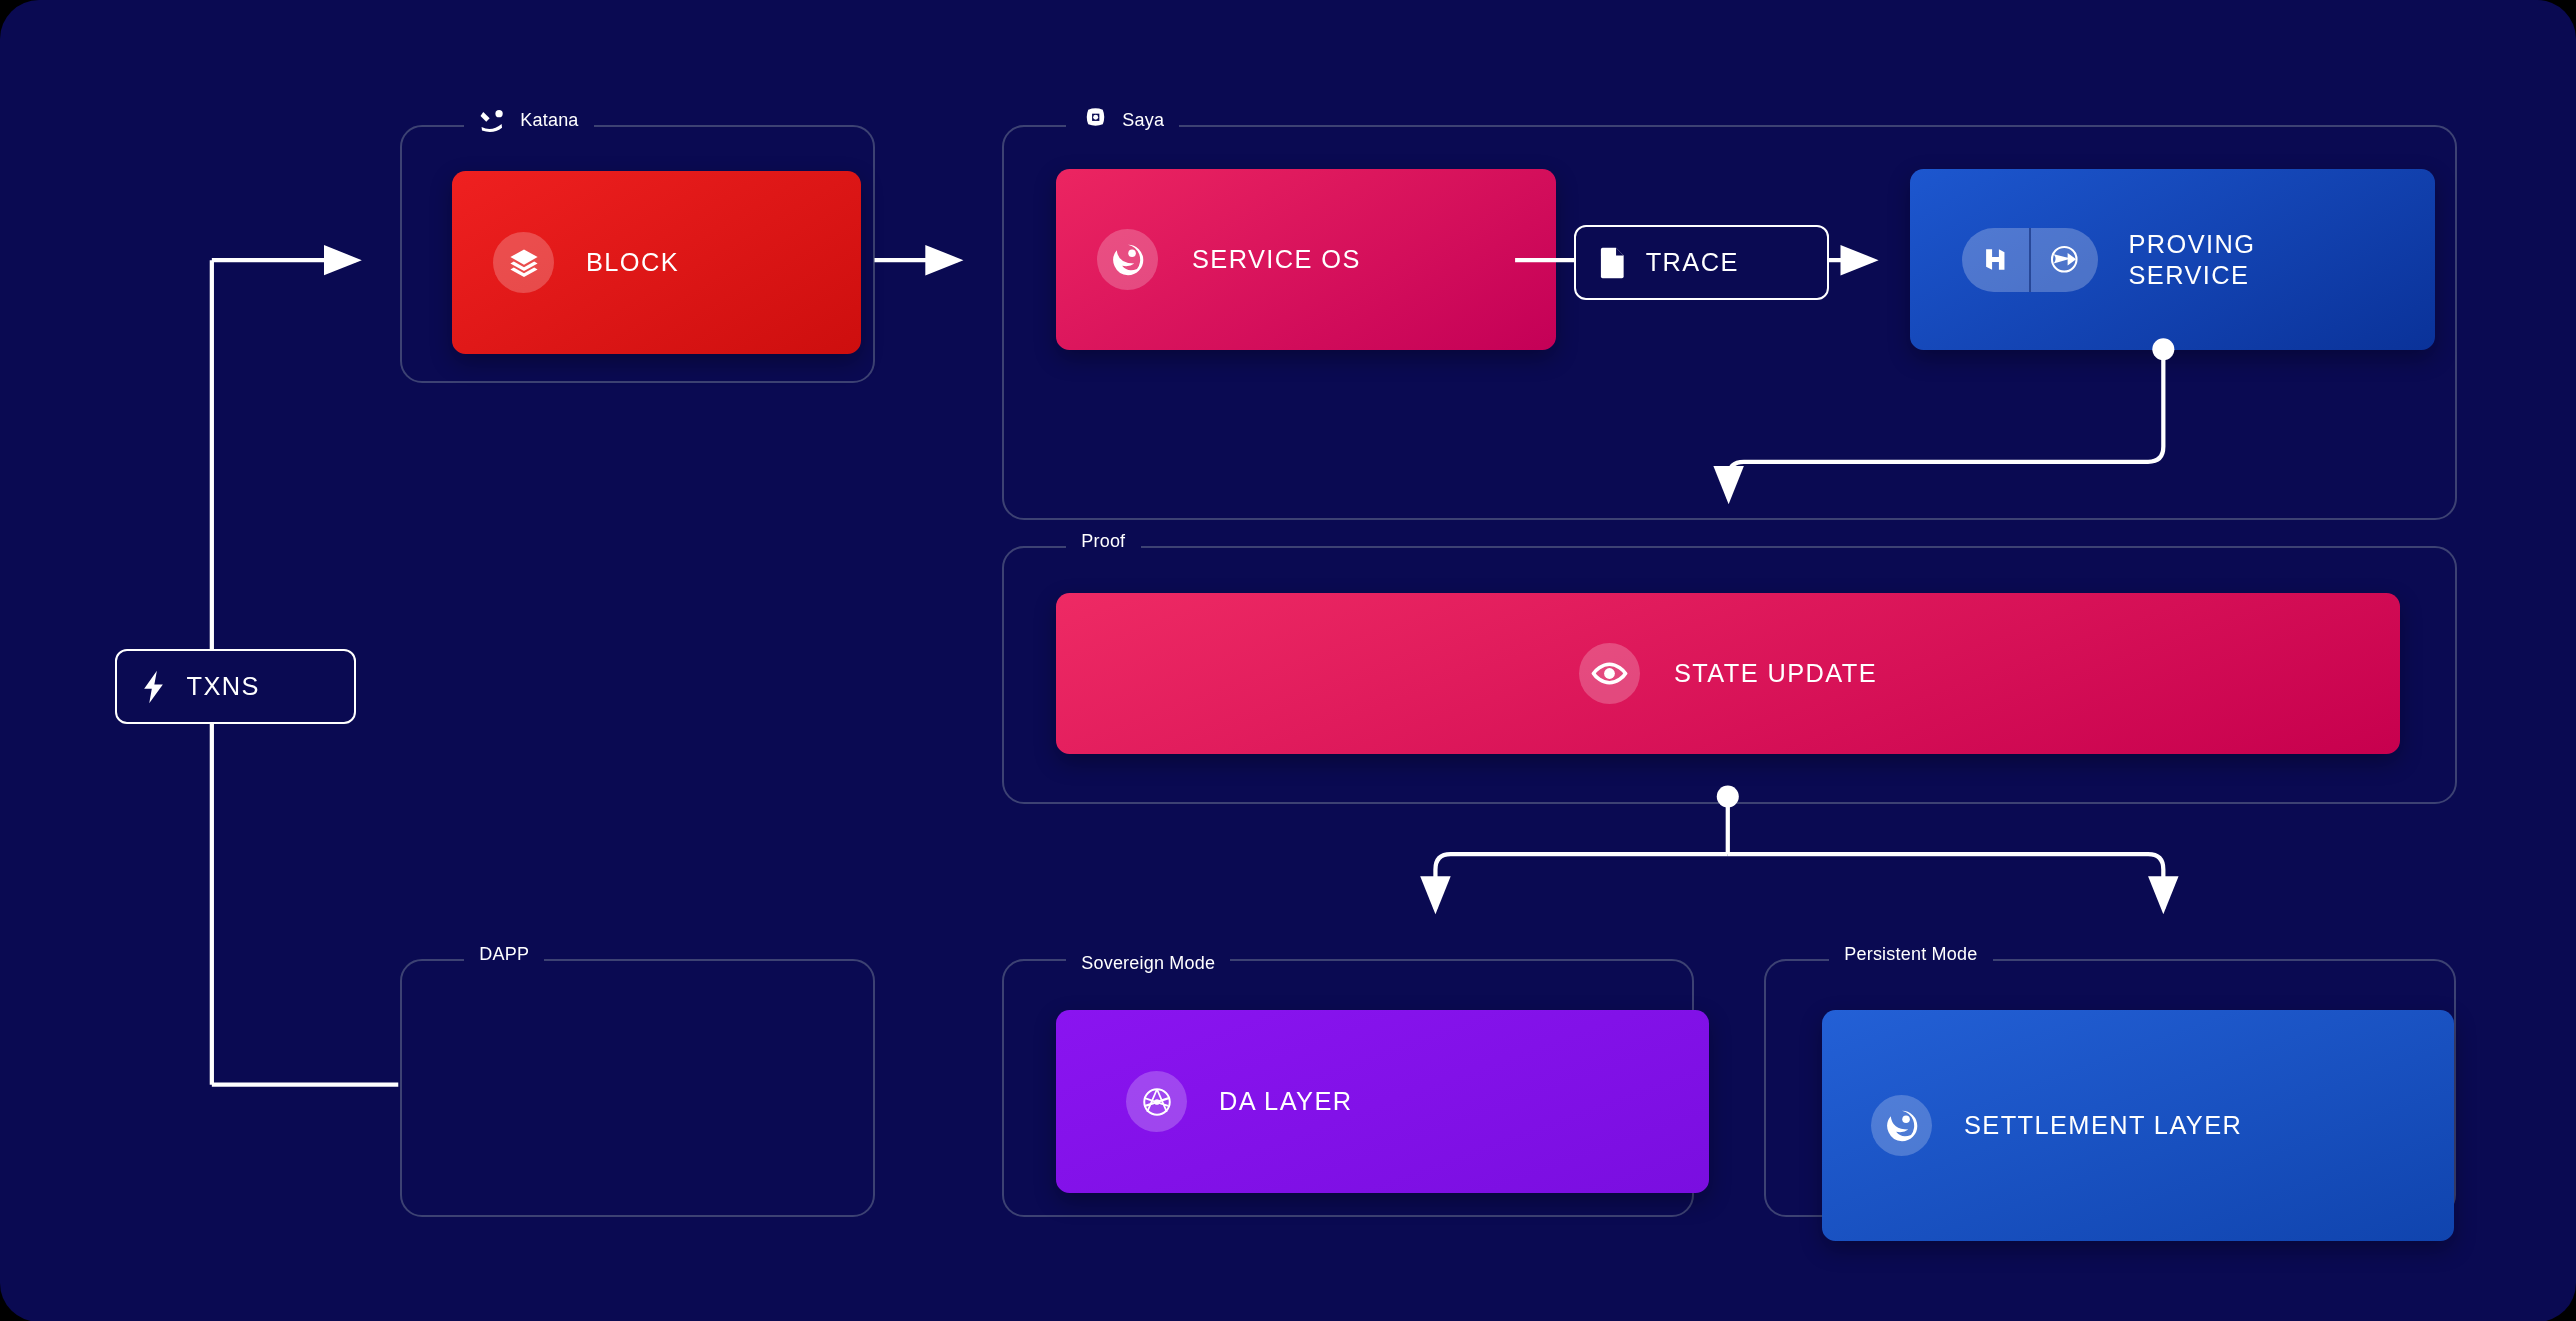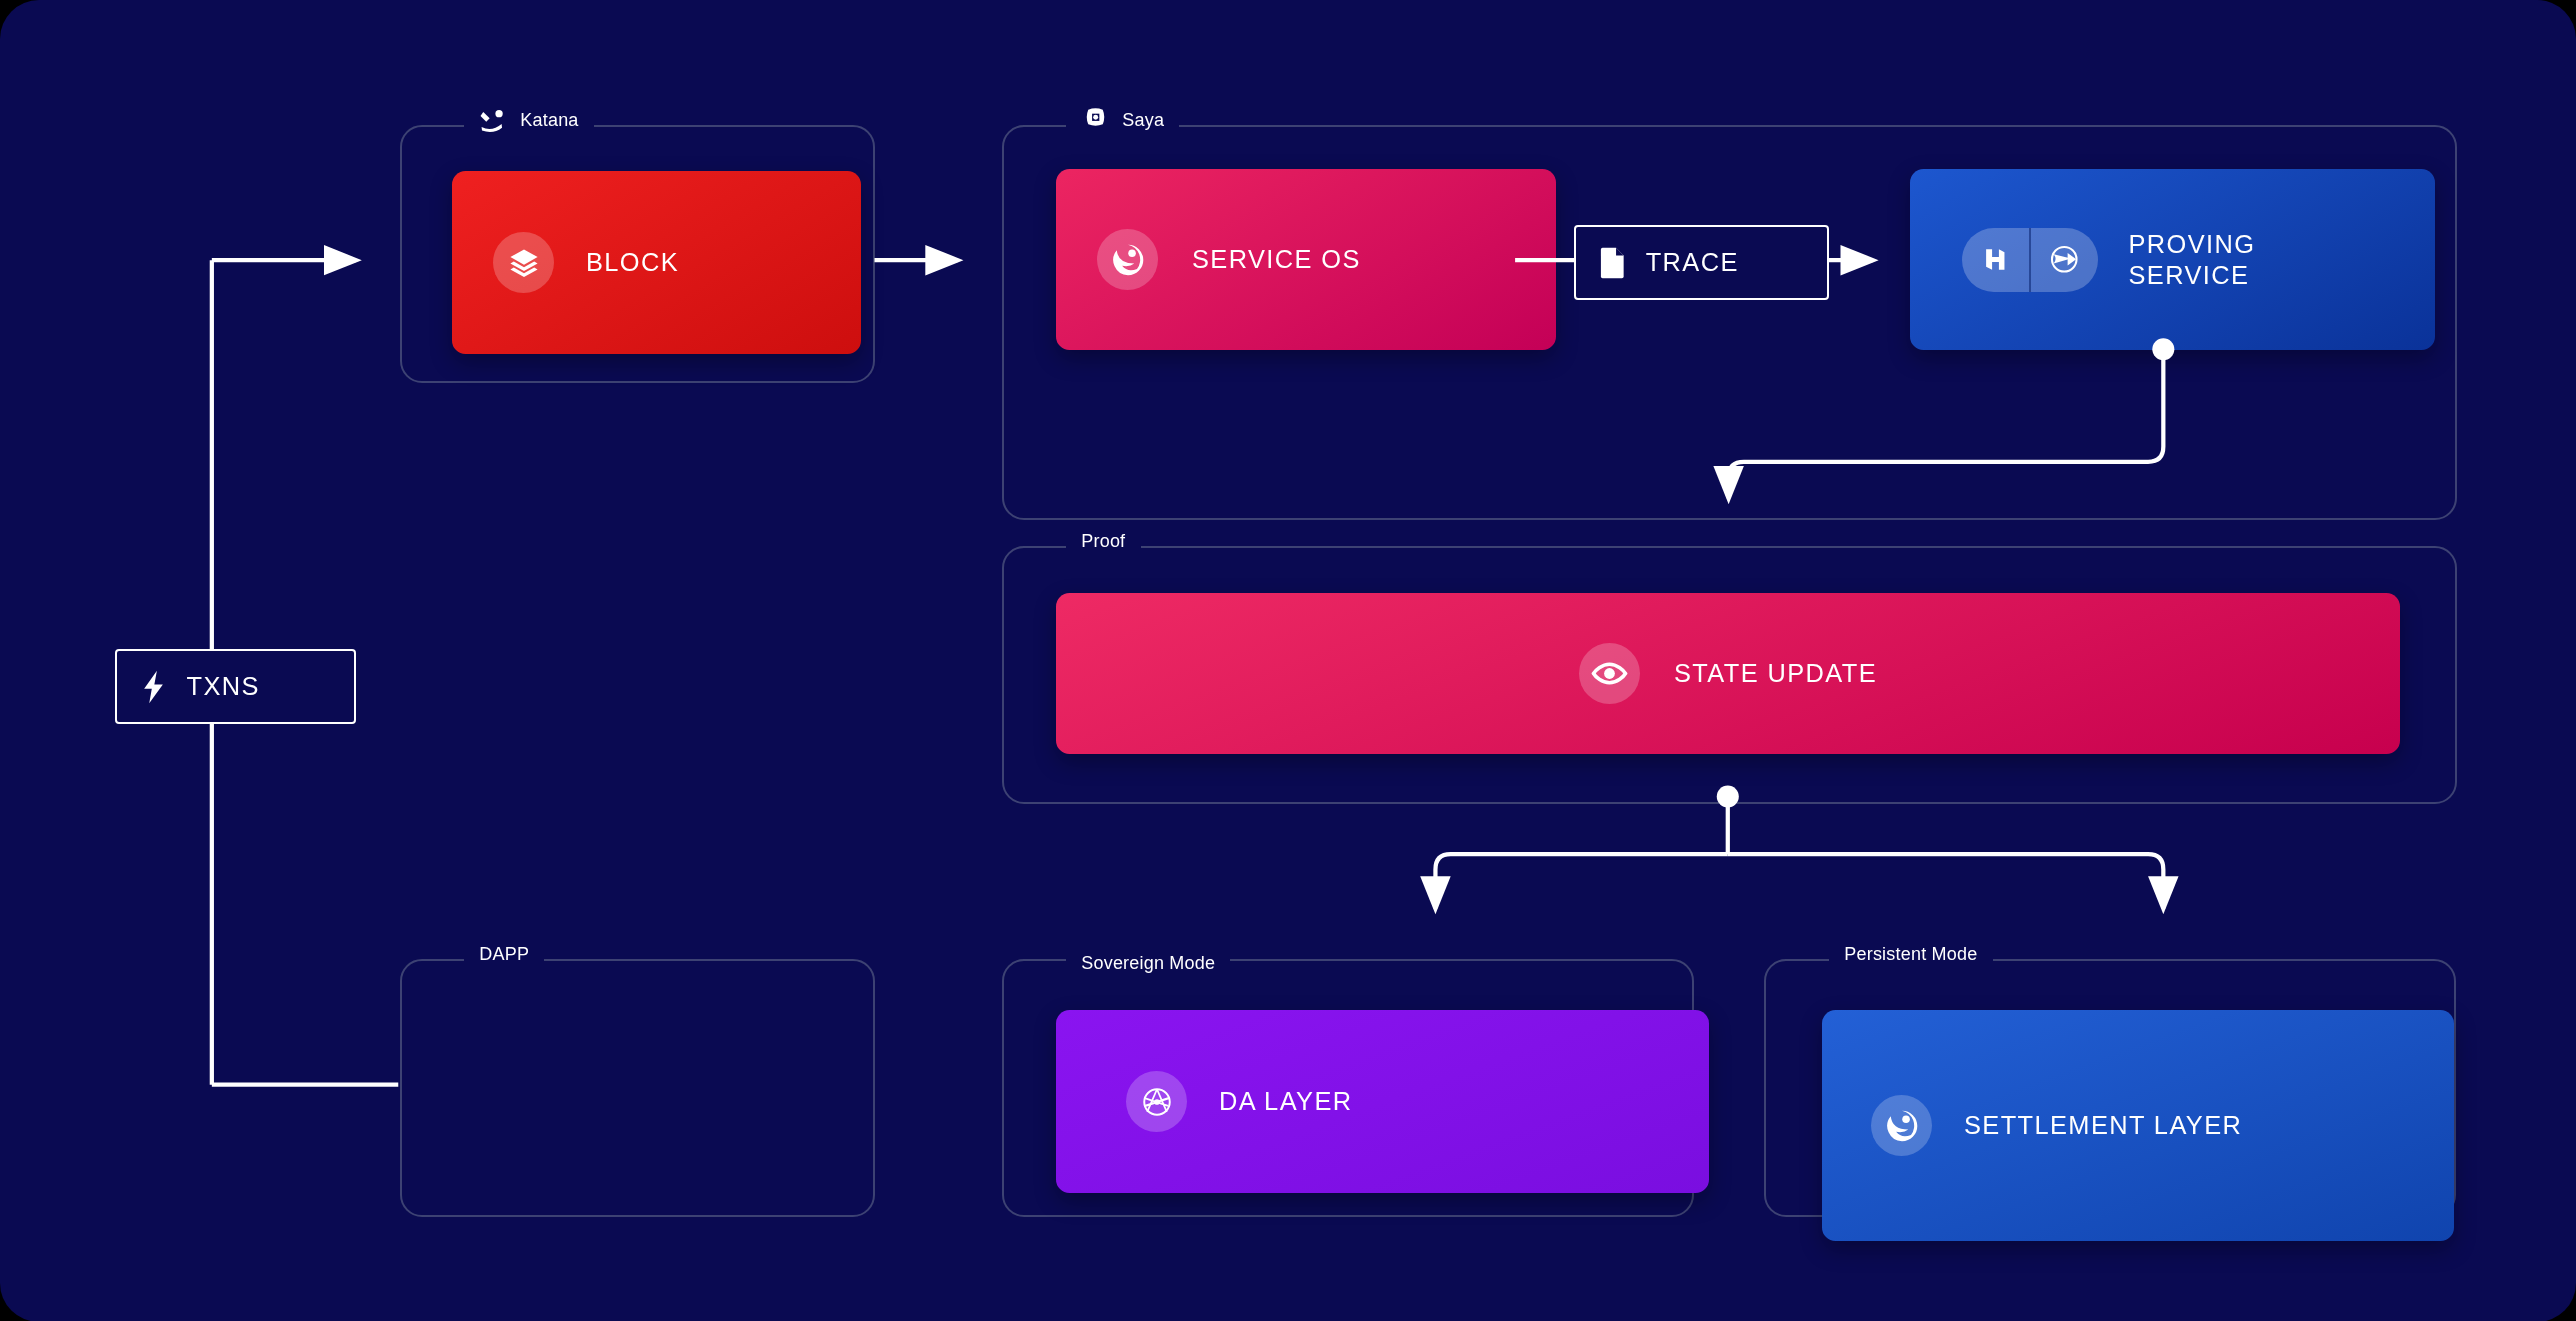--- a/index.html
+++ b/index.html
@@ -18,21 +18,21 @@
   
   .card{position:absolute;border-radius:13.6px;display:flex;align-items:center;
         box-shadow:0 8.5px 22px rgba(0,0,0,.30);}
   .card .bubble{flex:0 0 auto;border-radius:50%;
         background:rgba(255,255,255,.22);display:flex;
         align-items:center;justify-content:center;}
   .card .lbl{color:#fff;font-size:25.4px;letter-spacing:1.4px;
         line-height:1.22;white-space:pre-line;}
 
   
-  .pill{position:absolute;border:2.5px solid #ffffff;border-radius:4px;
+  .pill{position:absolute;border:2.5px solid #ffffff;border-radius:12px;
         display:flex;align-items:center;background:#0a0a52;z-index:6;}
   .pill .lbl{color:#fff;font-size:25.4px;letter-spacing:1.4px;}
 
   
   .dual{flex:0 0 auto;display:flex;align-items:stretch;
         background:rgba(255,255,255,.24);border-radius:847px;overflow:hidden;}
   .dual .half{display:flex;align-items:center;justify-content:center;}
   .dual .sep{width:1.7px;background:rgba(10,35,110,.55);}
 
   svg{display:block;}

